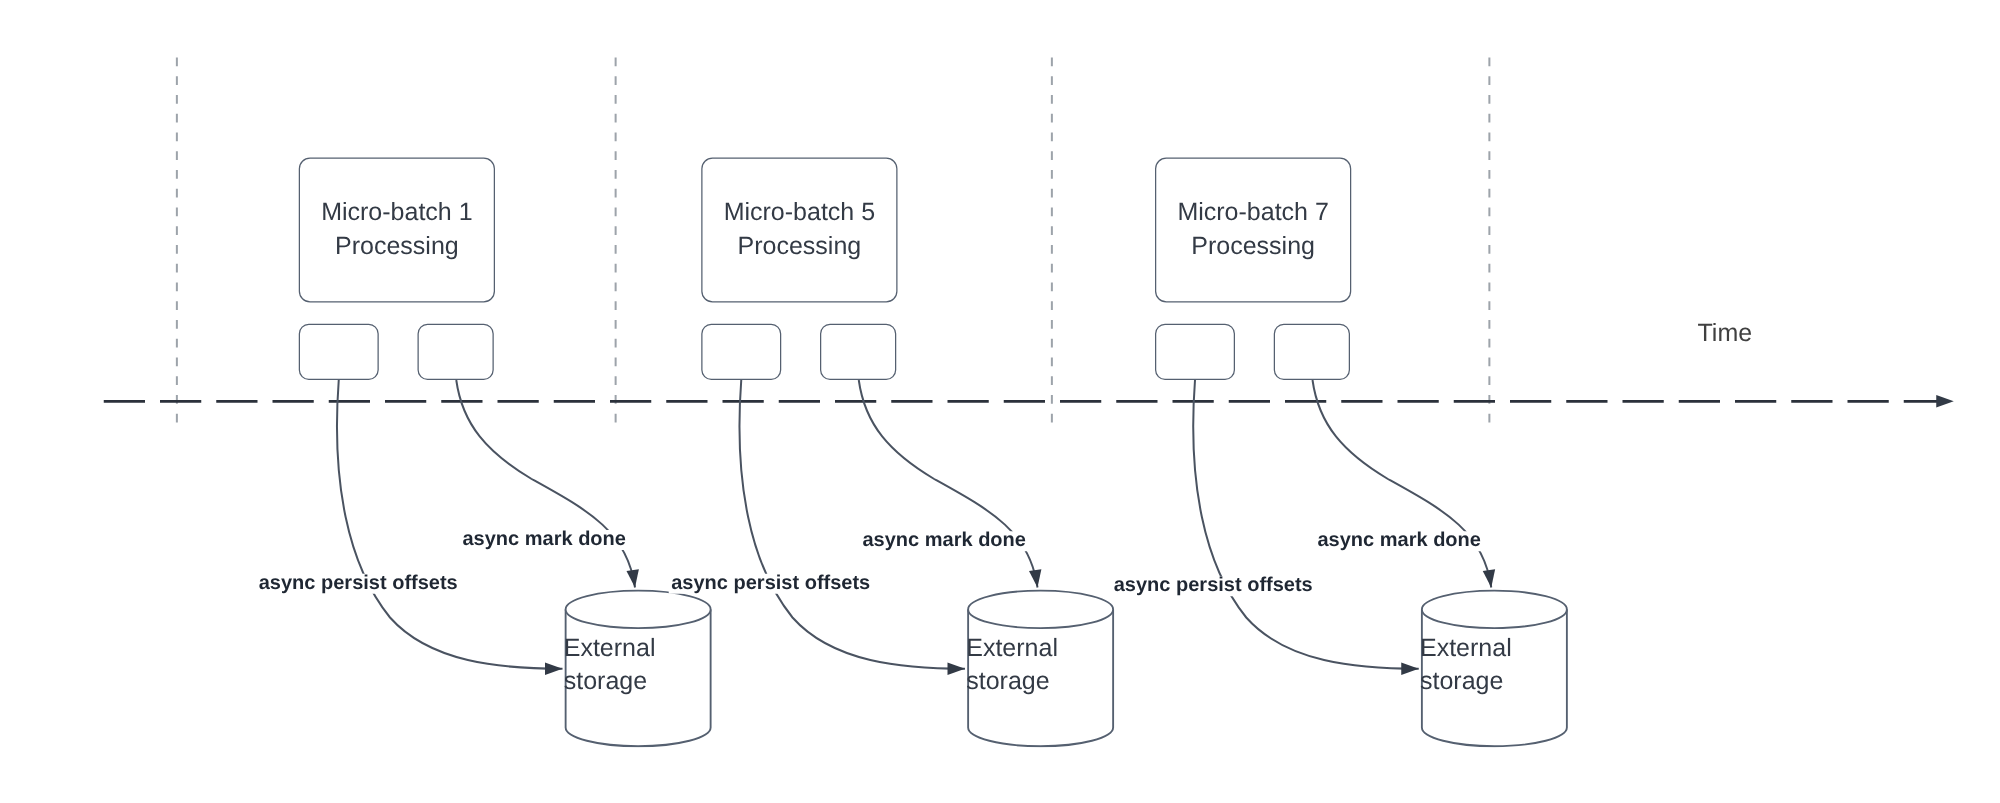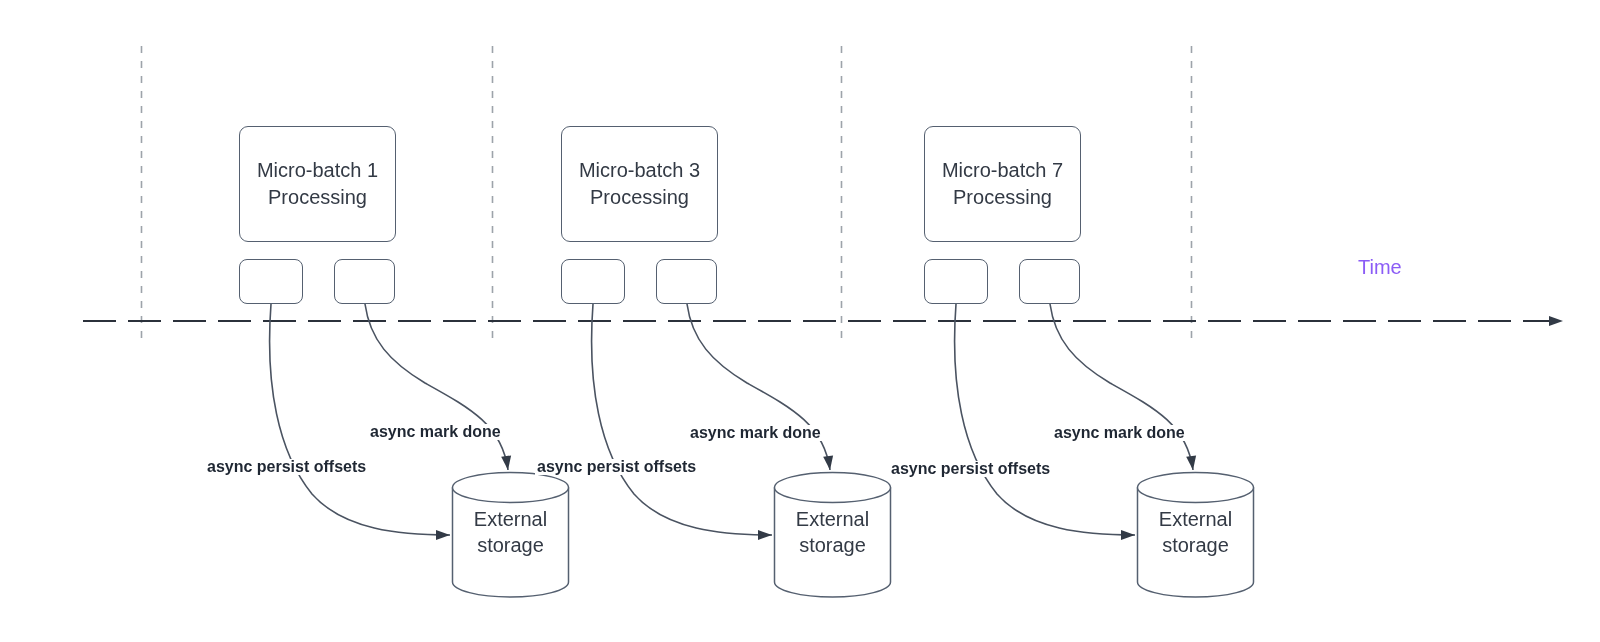--- a/index.html
+++ b/index.html
@@ -82,21 +82,21 @@
   .cyl-shape {
     fill: #ffffff;
     stroke: #556070;
     stroke-width: 1.5;
   }
   .cyl-label {
     position: absolute;
     left: calc(451px + var(--dx));
     top: 506px;
     width: 119px;
-    text-align: center;
+    text-align: left;
     font-size: 20px;
     line-height: 26px;
     color: #333a45;
     white-space: pre-line;
     z-index: 3;
   }
   .conn-label {
     position: absolute;
     z-index: 3;
     font-size: 16px;
@@ -106,21 +106,21 @@
     background: #ffffff;
     padding: 0 2px;
     white-space: nowrap;
     margin-top: 48px;
   }
   .time-label {
     position: absolute;
     left: 1358px;
     top: 256px;
     font-size: 20px;
-    color: #8b5cf6;
+    color: #404040;
     z-index: 3;
   }
 </style>
 </head>
 <body>
 
 <div class="canvas">
 
   <svg class="overlay" width="1600" height="642" viewBox="0 0 1600 642">
     <defs>
@@ -163,21 +163,21 @@
       <svg width="119" height="127" viewBox="0 0 119 127">
         <path class="cyl-shape" d="M1.5,16.5 V111 A58,15 0 0 0 117.5,111 V16.5"></path>
         <ellipse class="cyl-shape" cx="59.5" cy="16.5" rx="58" ry="15"></ellipse>
       </svg>
     </div>
     <span class="cyl-label">External
 storage</span>
   </div>
 
   <div style="--dx:322px">
-    <div class="node box">Micro-batch 3
+    <div class="node box">Micro-batch 5
 Processing</div>
     <div class="node mini a"></div>
     <div class="node mini b"></div>
     <span class="conn-label" style="left:535px; top:411px">async persist offsets</span>
     <span class="conn-label" style="left:688px; top:377px">async mark done</span>
     <div class="cyl">
       <svg width="119" height="127" viewBox="0 0 119 127">
         <path class="cyl-shape" d="M1.5,16.5 V111 A58,15 0 0 0 117.5,111 V16.5"></path>
         <ellipse class="cyl-shape" cx="59.5" cy="16.5" rx="58" ry="15"></ellipse>
       </svg>

